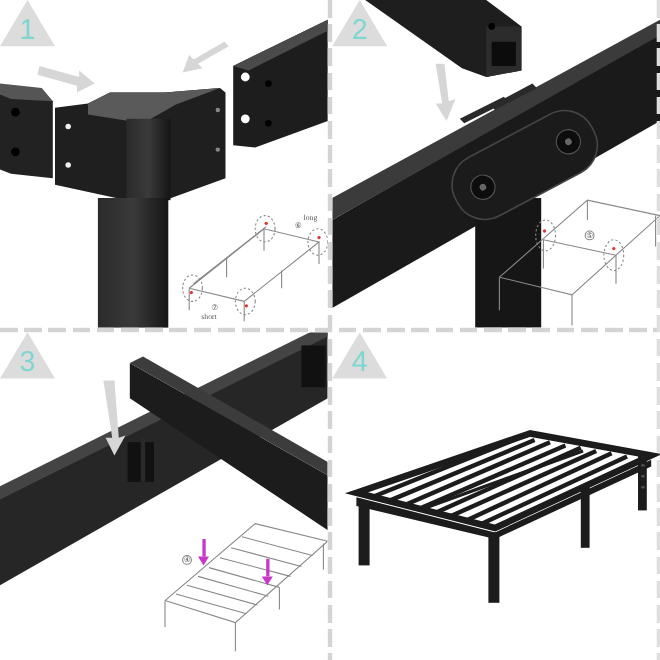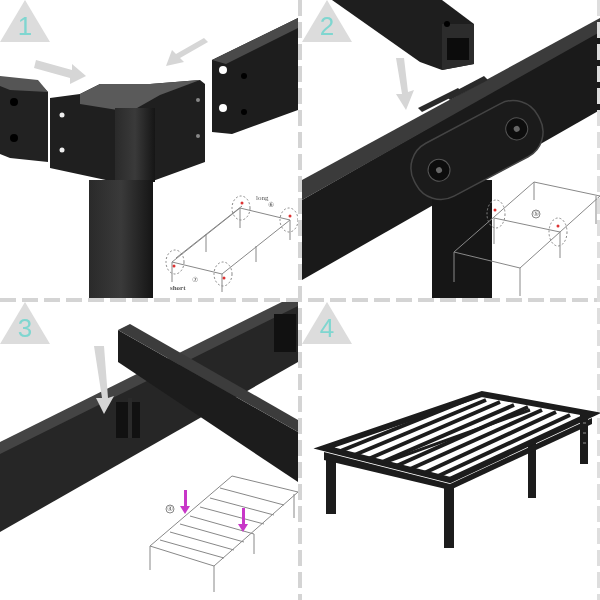--- a/index.html
+++ b/index.html
@@ -77,24 +77,24 @@
         <ellipse cx="241" cy="208" rx="9" ry="12" stroke-dasharray="2 2"></ellipse>
         <ellipse cx="289" cy="220" rx="9" ry="12" stroke-dasharray="2 2"></ellipse>
         <ellipse cx="175" cy="262" rx="9" ry="12" stroke-dasharray="2 2"></ellipse>
         <ellipse cx="223" cy="274" rx="9" ry="12" stroke-dasharray="2 2"></ellipse>
       </g>
       <circle cx="242" cy="203" r="1.5" fill="#d33"></circle>
         <circle cx="290" cy="216" r="1.5" fill="#d33"></circle>
       <circle cx="174" cy="266" r="1.5" fill="#d33"></circle>
         <circle cx="224" cy="278" r="1.5" fill="#d33"></circle>
     </svg>
-    <span class="label" style="left:256px;top:194px;">long</span>
+    <span class="label" style="left:276px;top:194px;">long</span>
     <span class="label" style="left:268px;top:201px;">⑥</span>
     <span class="label" style="left:192px;top:276px;">⑦</span>
-    <span class="label" style="left:170px;top:284px;font-weight:bold;">short</span>
+    <span class="label" style="left:183px;top:284px;">short</span>
     <div class="badge">
       <div class="tri"></div>
       <div class="num">1</div>
     </div>
   </div>
 
   <div class="panel p2">
     <svg class="scene" viewBox="0 0 298 298">
 
       <polygon points="30,0 140,0 172,24 172,64 140,70 118,62" fill="#1e1e1e"></polygon>

